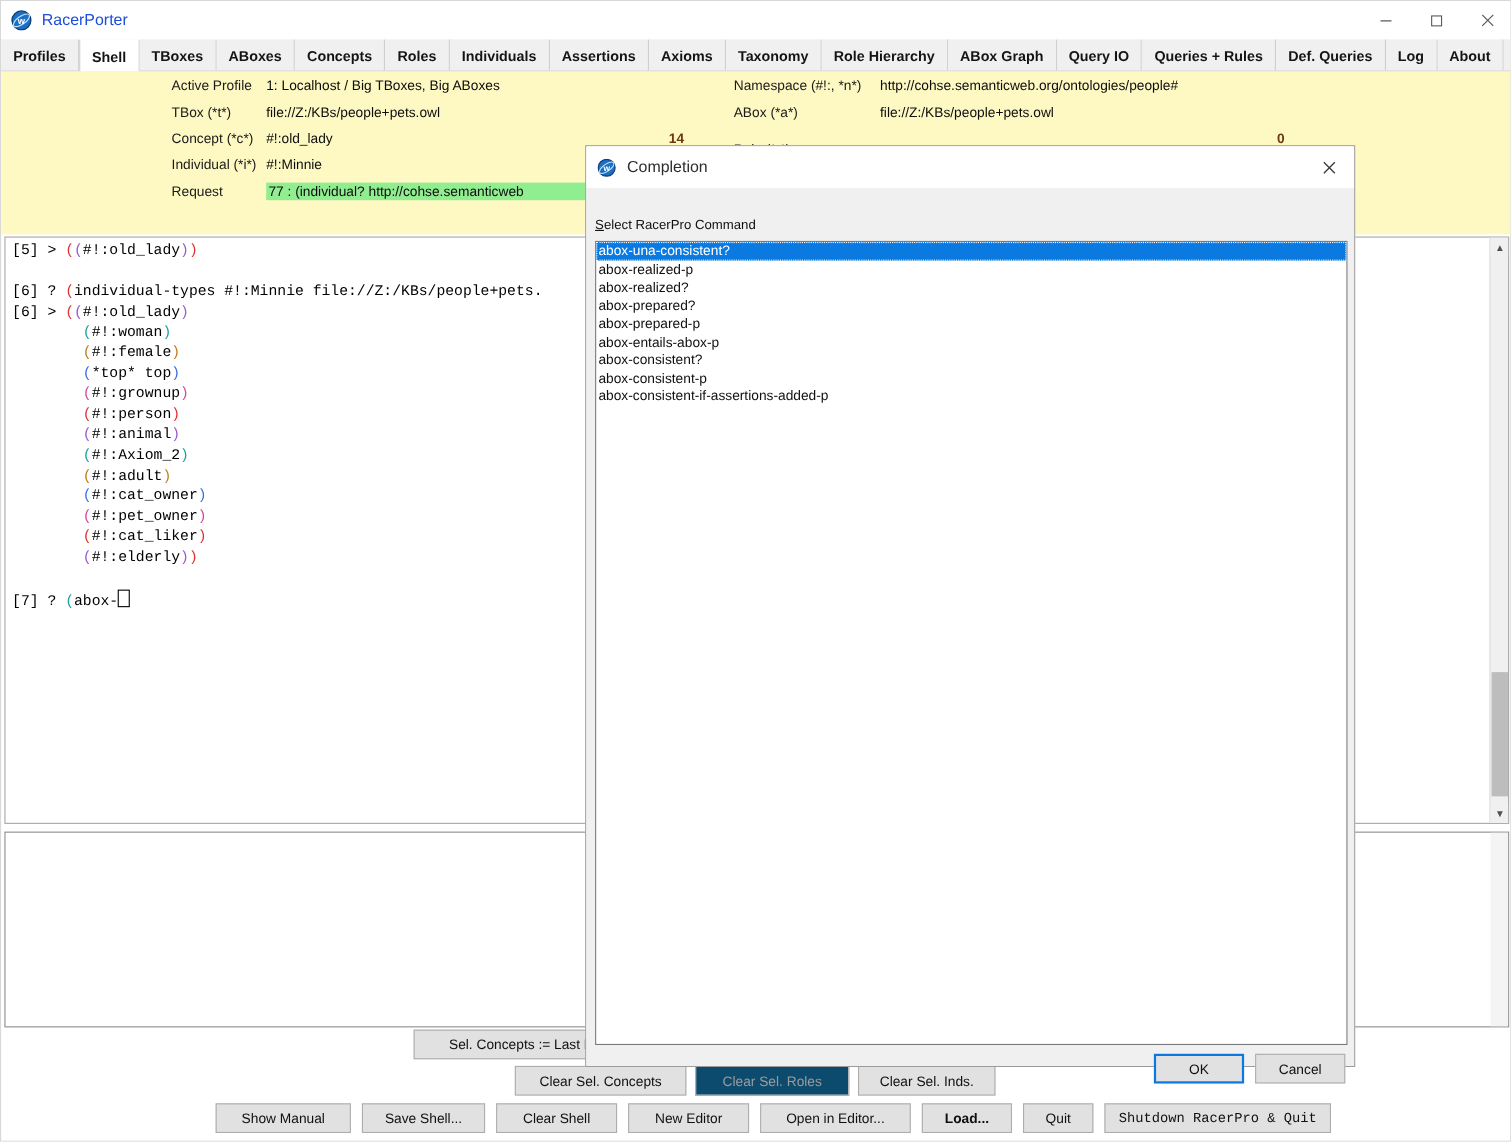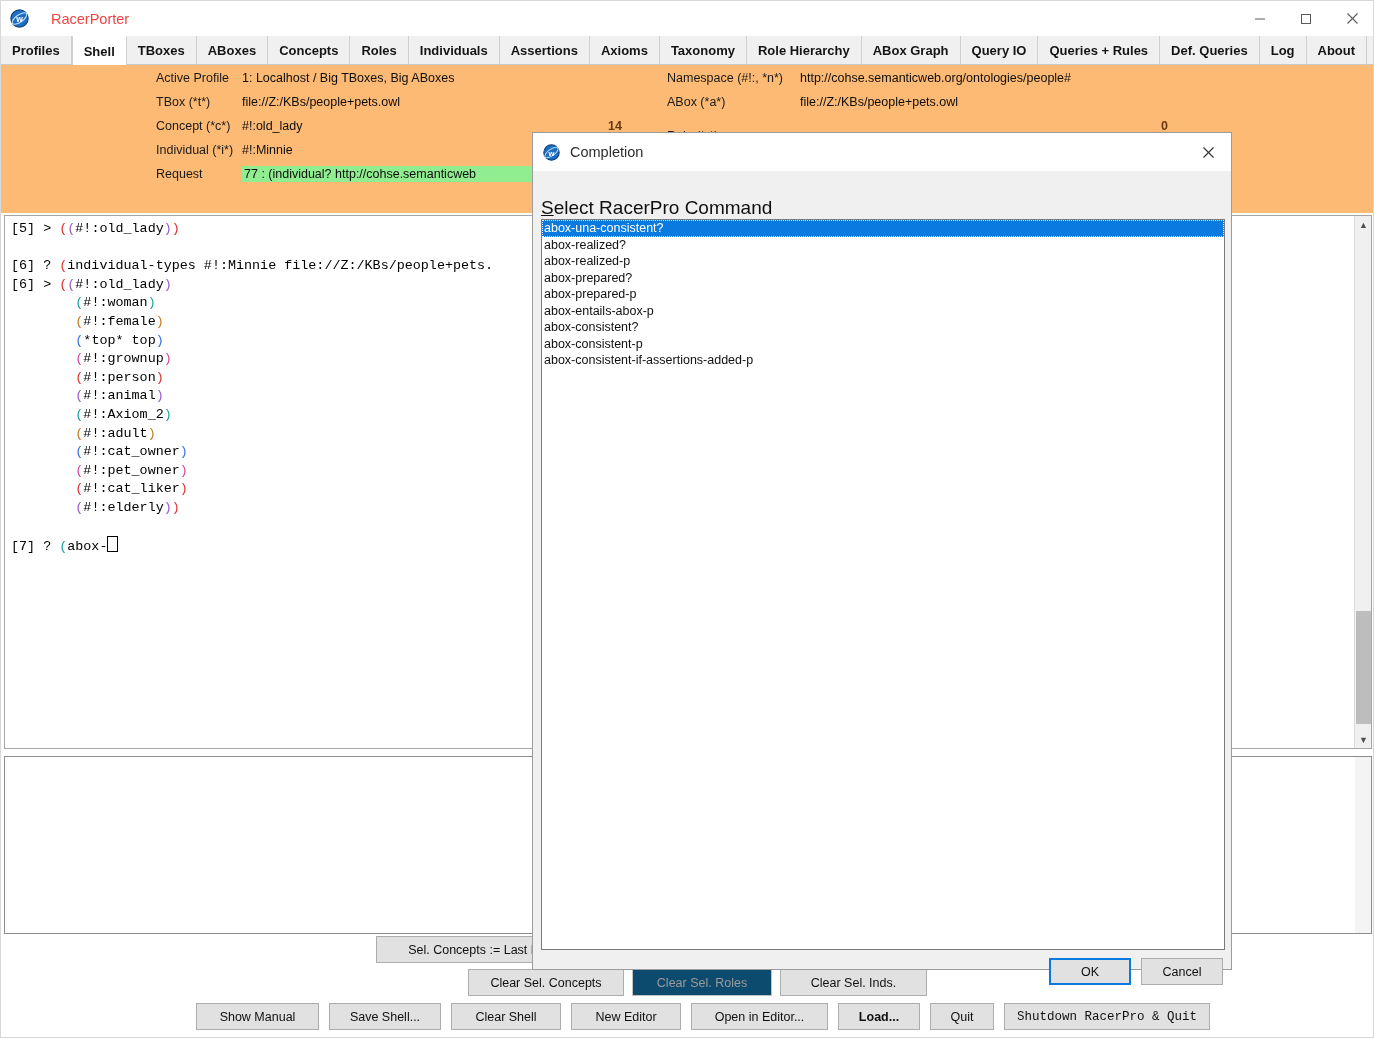--- a/index.html
+++ b/index.html
@@ -22,21 +22,21 @@
   
   .titlebar {
     position: absolute; left: 0; top: 0; width: 1374px; height: 35px;
     background: #ffffff;
     display: flex; align-items: center;
   }
   .app-icon {
     margin-left: 9px; width: 19px; height: 19px; position: relative;
   }
   .app-title {
-    margin-left: 22px; font-size: 14.5px; color: #ef4444;
+    margin-left: 9px; font-size: 14.5px; color: #1d4ed8;
     font-family: "Liberation Sans", sans-serif;
   }
   .win-btns { position: absolute; right: 0; top: 0; height: 35px; display: flex; }
   .win-btn {
     width: 46px; height: 35px; display: flex; align-items: center; justify-content: center;
     color: #5a5a5a;
   }
 
   
   .tabbar {
@@ -62,21 +62,21 @@
     border-left: 1px solid #cfcfcf;
     margin-bottom: -1px;
     height: 29px;
     border-top: 1px solid #ffffff;
   }
   .tabbar-filler { flex: 1; height: 28px; background: #f0f0f0; }
 
   
   .infopanel {
     position: absolute; left: 0; top: 64px; width: 1374px; height: 148px;
-    background: #fdba74;
+    background: #fef9c3;
   }
   .inforow { position: absolute; font-size: 12.5px; color: #101010; white-space: nowrap; }
   .lbl { font-weight: normal; color: #1a1a1a; }
   .val { font-weight: normal; color: #0d0d0d; }
   .val.green {
     background: #90ee90; padding: 1px 2px;
   }
   .num { font-weight: bold; color: #6b3a10; }
 
   
@@ -188,21 +188,21 @@
     position: absolute; right: 0; top: 0; width: 45px; height: 38px;
     display: flex; align-items: center; justify-content: center;
     color: #3a3a3a; font-size: 16px;
   }
   .dlg-body {
     position: absolute; left: 0; top: 38px; width: 698px; height: 798px;
     background: #f0f0f0;
   }
   .dlg-fieldlabel {
     position: absolute; left: 8px; top: 26px;
-    font-size: 19px; color: #101010;
+    font-size: 12px; color: #101010;
   }
   .dlg-fieldlabel .acc { text-decoration: underline; }
   .listbox {
     position: absolute; left: 8px; top: 48px; width: 684px; height: 731px;
     background: #ffffff; border: 1px solid #7a7a7a; box-sizing: border-box;
     overflow: hidden;
   }
   .listitem {
     height: 16.5px; line-height: 16.5px;
     font-size: 12.5px; color: #101010; padding-left: 2px;
@@ -363,21 +363,21 @@
   <div class="lowerpane">
     <div class="lower-vscroll"></div>
   </div>
 
   <div class="btnrow row-selconcepts">
     <div class="btn" style="width:196px;">Sel. Concepts := Last R</div>
   </div>
   <div class="btnrow row-clear" id="clearrow">
       <div class="btn" style="width: 156px;">Clear Sel. Concepts</div>
       <div class="btn disabled" style="width: 140px;">Clear Sel. Roles</div>
-      <div class="btn" style="width: 147px;">Clear Sel. Inds.</div>
+      <div class="btn" style="width: 125px;">Clear Sel. Inds.</div>
     </div>
   <div class="btnrow row-main" id="mainrow">
       <div class="btn" style="width: 123px;">Show Manual</div>
       <div class="btn" style="width: 112px;">Save Shell...</div>
       <div class="btn" style="width: 110px;">Clear Shell</div>
       <div class="btn" style="width: 110px;">New Editor</div>
       <div class="btn" style="width: 137px;">Open in Editor...</div>
       <div class="btn bold" style="width: 82px;">Load...</div>
       <div class="btn" style="width: 64px;">Quit</div>
       <div class="btn" style="width: 206px; font-family: Liberation Mono, monospace;">Shutdown RacerPro &amp; Quit</div>
@@ -400,22 +400,22 @@
             <line x1="11.5" y1="1.5" x2="1.5" y2="11.5" stroke="#3a3a3a" stroke-width="1.2"></line>
           </svg>
       </div>
     </div>
     <div class="dlg-body">
       <div class="dlg-fieldlabel">
         <span class="acc">S</span><span>elect RacerPro Command</span>
       </div>
       <div class="listbox" id="listbox">
           <div class="listitem selected">abox-una-consistent?</div>
+          <div class="listitem">abox-realized-p</div>
           <div class="listitem">abox-realized?</div>
-          <div class="listitem">abox-realized-p</div>
           <div class="listitem">abox-prepared?</div>
           <div class="listitem">abox-prepared-p</div>
           <div class="listitem">abox-entails-abox-p</div>
           <div class="listitem">abox-consistent?</div>
           <div class="listitem">abox-consistent-p</div>
           <div class="listitem">abox-consistent-if-assertions-added-p</div>
         </div>
       <div class="dlg-btns">
         <div class="dlg-btn default">OK</div>
         <div class="dlg-btn">Cancel</div>

